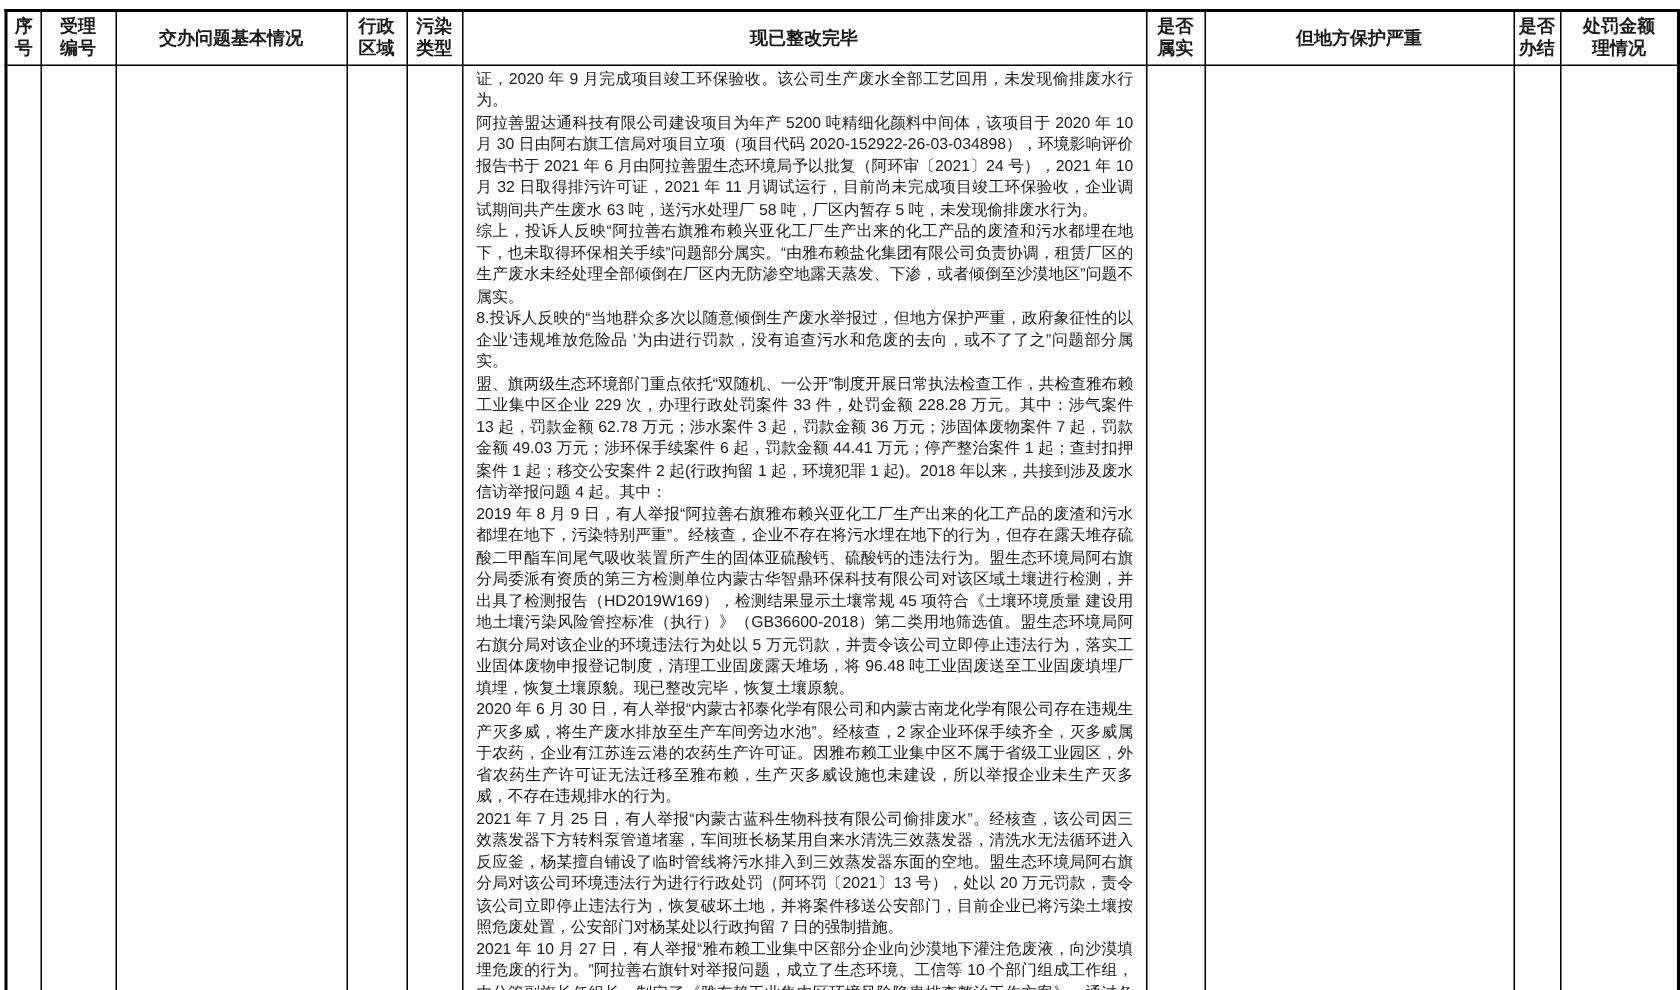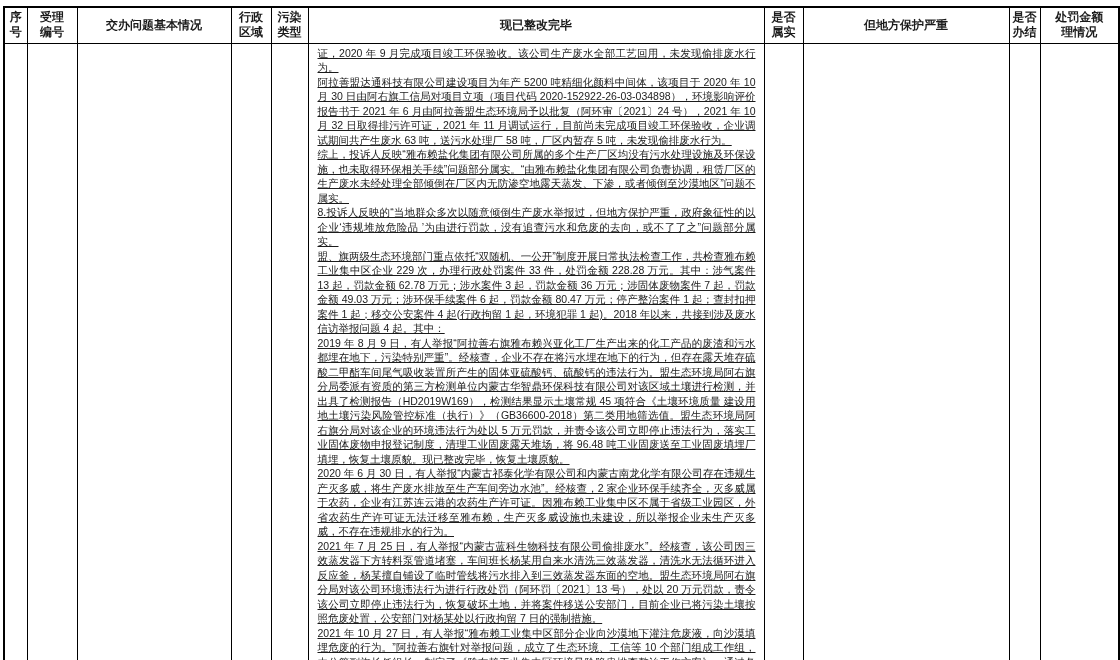--- a/index.html
+++ b/index.html
@@ -35,21 +35,20 @@
   td.cell-empty { background: #fff; }
   td.cell-investigation {
     padding: 2px 8px 2px 9px;
     font-size: 10.5px;
     line-height: 14.5px;
     text-align: justify;
   }
   td.cell-investigation p {
     margin: 0;
     word-break: break-word;
-    text-decoration: underline;
   }
 </style>
 </head>
 <body>
 
 <table class="report-table">
   <colgroup>
     <col style="width:23px">
     <col style="width:50px">
     <col style="width:154px">
@@ -85,23 +84,23 @@
   <tbody>
     <tr>
       <td class="cell-empty"></td>
       <td class="cell-empty"></td>
       <td class="cell-empty"></td>
       <td class="cell-empty"></td>
       <td class="cell-empty"></td>
       <td class="cell-investigation">
         <p>证，2020 年 9 月完成项目竣工环保验收。该公司生产废水全部工艺回用，未发现偷排废水行为。</p>
         <p>阿拉善盟达通科技有限公司建设项目为年产 5200 吨精细化颜料中间体，该项目于 2020 年 10 月 30 日由阿右旗工信局对项目立项（项目代码 2020-152922-26-03-034898），环境影响评价报告书于 2021 年 6 月由阿拉善盟生态环境局予以批复（阿环审〔2021〕24 号），2021 年 10 月 32 日取得排污许可证，2021 年 11 月调试运行，目前尚未完成项目竣工环保验收，企业调试期间共产生废水 63 吨，送污水处理厂 58 吨，厂区内暂存 5 吨，未发现偷排废水行为。</p>
-        <p>综上，投诉人反映“雅布赖盐化集团有限公司所属的多个生产厂区均没有污水处理设施及环保设施，也未取得环保相关手续”问题部分属实。“由雅布赖盐化集团有限公司负责协调，租赁厂区的生产废水未经处理全部倾倒在厂区内无防渗空地露天蒸发、下渗，或者倾倒至沙漠地区”问题不属实。</p>
+        <p>综上，投诉人反映“阿拉善右旗雅布赖兴亚化工厂生产出来的化工产品的废渣和污水都埋在地下，也未取得环保相关手续”问题部分属实。“由雅布赖盐化集团有限公司负责协调，租赁厂区的生产废水未经处理全部倾倒在厂区内无防渗空地露天蒸发、下渗，或者倾倒至沙漠地区”问题不属实。</p>
         <p>8.投诉人反映的“当地群众多次以随意倾倒生产废水举报过，但地方保护严重，政府象征性的以企业‘违规堆放危险品 ’为由进行罚款，没有追查污水和危废的去向，或不了了之”问题部分属实。</p>
-        <p>盟、旗两级生态环境部门重点依托“双随机、一公开”制度开展日常执法检查工作，共检查雅布赖工业集中区企业 229 次，办理行政处罚案件 33 件，处罚金额 228.28 万元。其中：涉气案件 13 起，罚款金额 62.78 万元；涉水案件 3 起，罚款金额 36 万元；涉固体废物案件 7 起，罚款金额 49.03 万元；涉环保手续案件 6 起，罚款金额 80.47 万元；停产整治案件 1 起；查封扣押案件 1 起；移交公安案件 4 起(行政拘留 1 起，环境犯罪 1 起)。2018 年以来，共接到涉及废水信访举报问题 4 起。其中：</p>
+        <p>盟、旗两级生态环境部门重点依托“双随机、一公开”制度开展日常执法检查工作，共检查雅布赖工业集中区企业 229 次，办理行政处罚案件 33 件，处罚金额 228.28 万元。其中：涉气案件 13 起，罚款金额 62.78 万元；涉水案件 3 起，罚款金额 36 万元；涉固体废物案件 7 起，罚款金额 49.03 万元；涉环保手续案件 6 起，罚款金额 44.41 万元；停产整治案件 1 起；查封扣押案件 1 起；移交公安案件 2 起(行政拘留 1 起，环境犯罪 1 起)。2018 年以来，共接到涉及废水信访举报问题 4 起。其中：</p>
         <p>2019 年 8 月 9 日，有人举报“阿拉善右旗雅布赖兴亚化工厂生产出来的化工产品的废渣和污水都埋在地下，污染特别严重”。经核查，企业不存在将污水埋在地下的行为，但存在露天堆存硫酸二甲酯车间尾气吸收装置所产生的固体亚硫酸钙、硫酸钙的违法行为。盟生态环境局阿右旗分局委派有资质的第三方检测单位内蒙古华智鼎环保科技有限公司对该区域土壤进行检测，并出具了检测报告（HD2019W169），检测结果显示土壤常规 45 项符合《土壤环境质量 建设用地土壤污染风险管控标准（执行）》（GB36600-2018）第二类用地筛选值。盟生态环境局阿右旗分局对该企业的环境违法行为处以 5 万元罚款，并责令该公司立即停止违法行为，落实工业固体废物申报登记制度，清理工业固废露天堆场，将 96.48 吨工业固废送至工业固废填埋厂填埋，恢复土壤原貌。现已整改完毕，恢复土壤原貌。</p>
         <p>2020 年 6 月 30 日，有人举报“内蒙古祁泰化学有限公司和内蒙古南龙化学有限公司存在违规生产灭多威，将生产废水排放至生产车间旁边水池”。经核查，2 家企业环保手续齐全，灭多威属于农药，企业有江苏连云港的农药生产许可证。因雅布赖工业集中区不属于省级工业园区，外省农药生产许可证无法迁移至雅布赖，生产灭多威设施也未建设，所以举报企业未生产灭多威，不存在违规排水的行为。</p>
         <p>2021 年 7 月 25 日，有人举报“内蒙古蓝科生物科技有限公司偷排废水”。经核查，该公司因三效蒸发器下方转料泵管道堵塞，车间班长杨某用自来水清洗三效蒸发器，清洗水无法循环进入反应釜，杨某擅自铺设了临时管线将污水排入到三效蒸发器东面的空地。盟生态环境局阿右旗分局对该公司环境违法行为进行行政处罚（阿环罚〔2021〕13 号），处以 20 万元罚款，责令该公司立即停止违法行为，恢复破坏土地，并将案件移送公安部门，目前企业已将污染土壤按照危废处置，公安部门对杨某处以行政拘留 7 日的强制措施。</p>
         <p>2021 年 10 月 27 日，有人举报“雅布赖工业集中区部分企业向沙漠地下灌注危废液，向沙漠填埋危废的行为。”阿拉善右旗针对举报问题，成立了生态环境、工信等 10 个部门组成工作组，由分管副旗长任组长，制定了《雅布赖工业集中区环境风险隐患排查整治工作方案》，通过各部门牵头排查、联合检查的方式对反映问题进行核查，未发现企业存在私设暗管向沙漠偷排污水和向沙漠地下灌注危废液的行为；没有向沙漠填埋危废的行为。同时针对企业内外环境、厂容厂貌等情况进行了为期一个月的整治，成立了各职能部门组成的工作专班，出动人员 100 余次，出动机械 30 余台，治理面积 21700 平方米。</p>
 
       </td>
       <td class="cell-empty"></td>
       <td class="cell-empty"></td>
       <td class="cell-empty"></td>
       <td class="cell-empty"></td>

